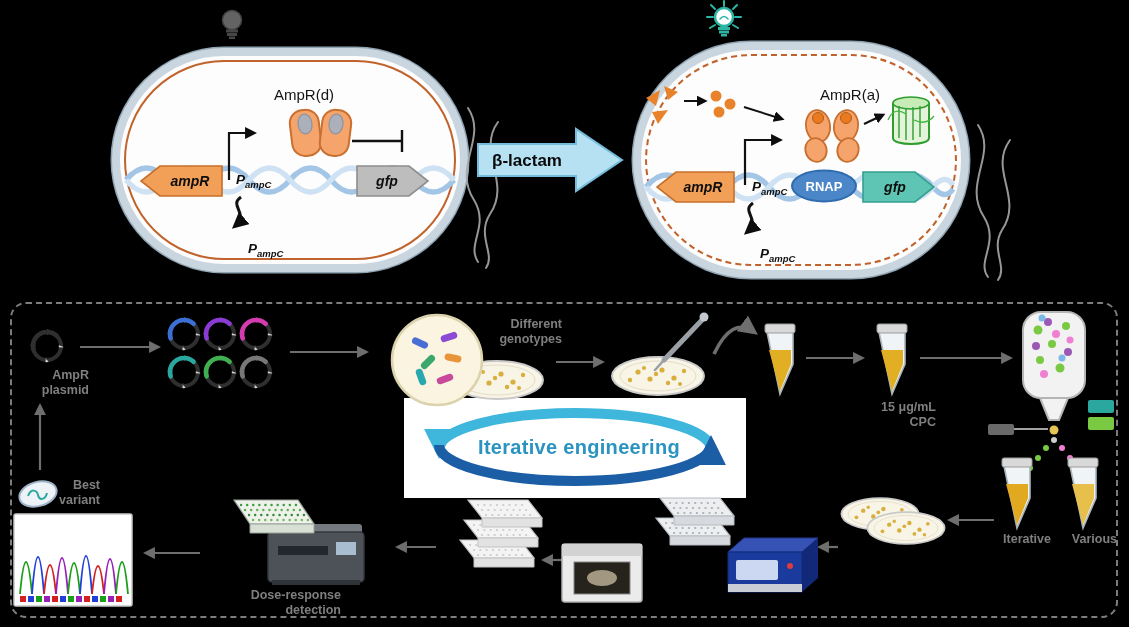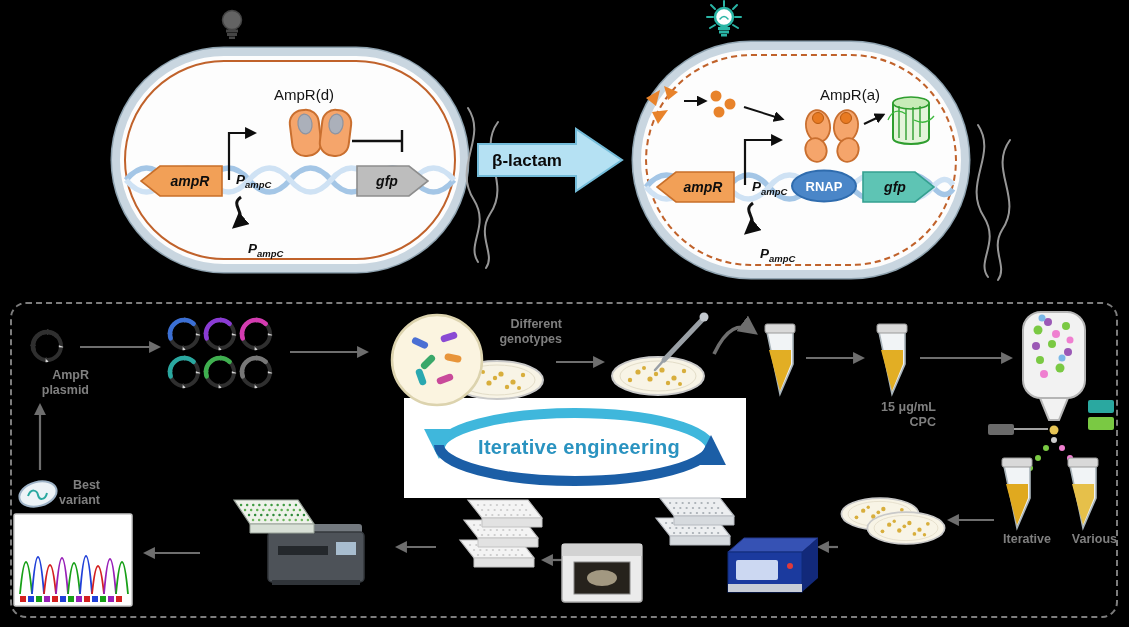--- a/index.html
+++ b/index.html
@@ -418,17 +418,19 @@
   </div>
 
   <div class="lbl" style="left:5px;top:368px;width:84px">AmpR
 plasmid</div>
   <div class="lbl" style="left:466px;top:317px;width:96px">Different
 genotypes</div>
   <div class="lbl" style="left:848px;top:400px;width:88px">15 μg/mL
 CPC</div>
   <div class="lbl" style="left:983px;top:532px;width:68px">Iterative</div>
   <div class="lbl" style="left:1049px;top:532px;width:68px">Various</div>
+  <div class="lbl" style="left:231px;top:588px;width:110px">Dose-response
+detection</div>
   <div class="lbl" style="left:48px;top:478px;width:52px">Best
 variant</div>
 
   <div class="iter">Iterative engineering</div>
 </div>
 
 </body></html>

